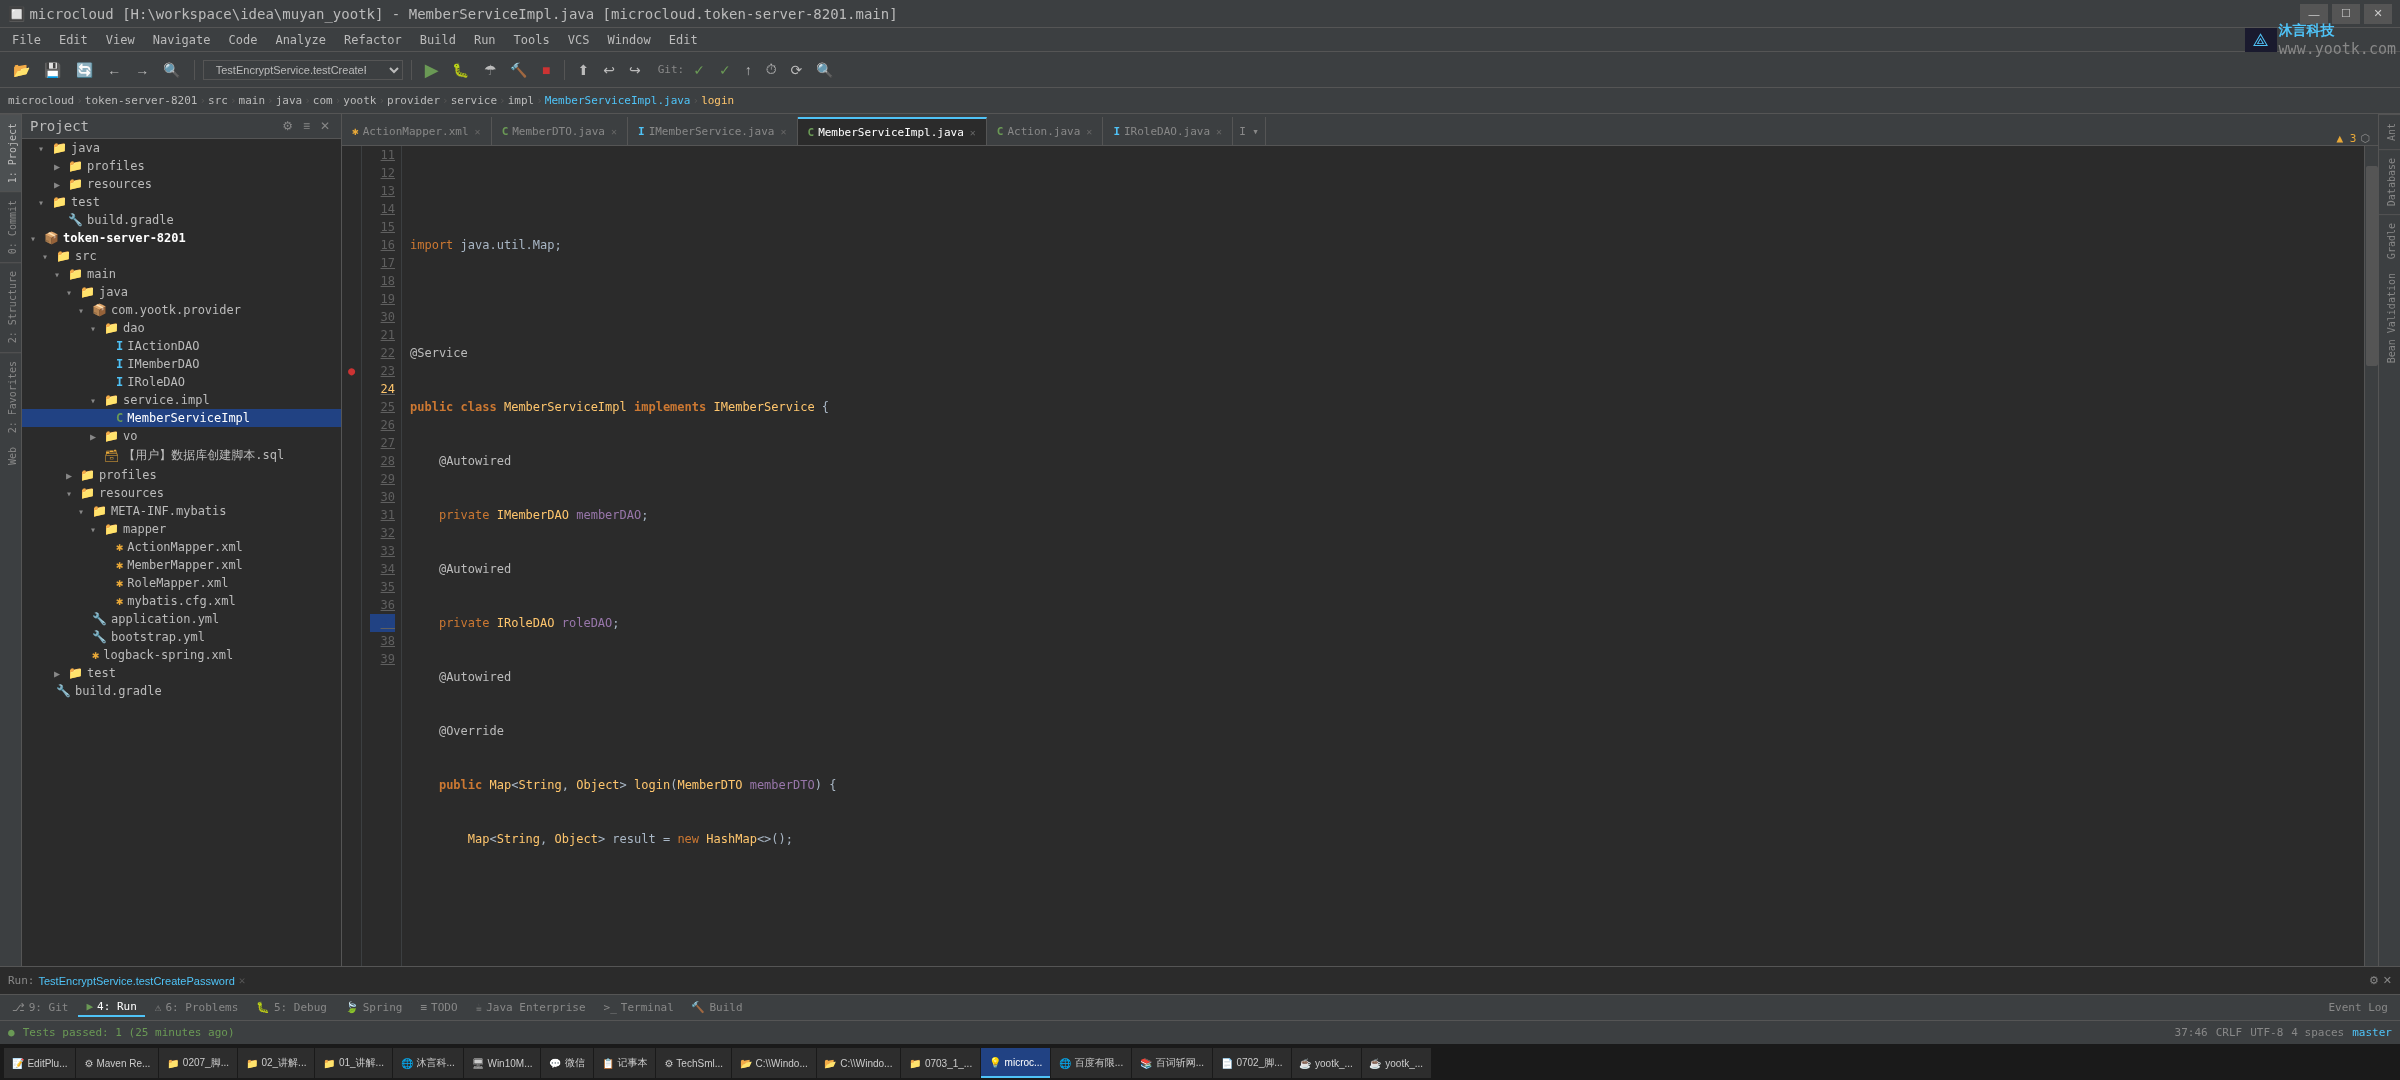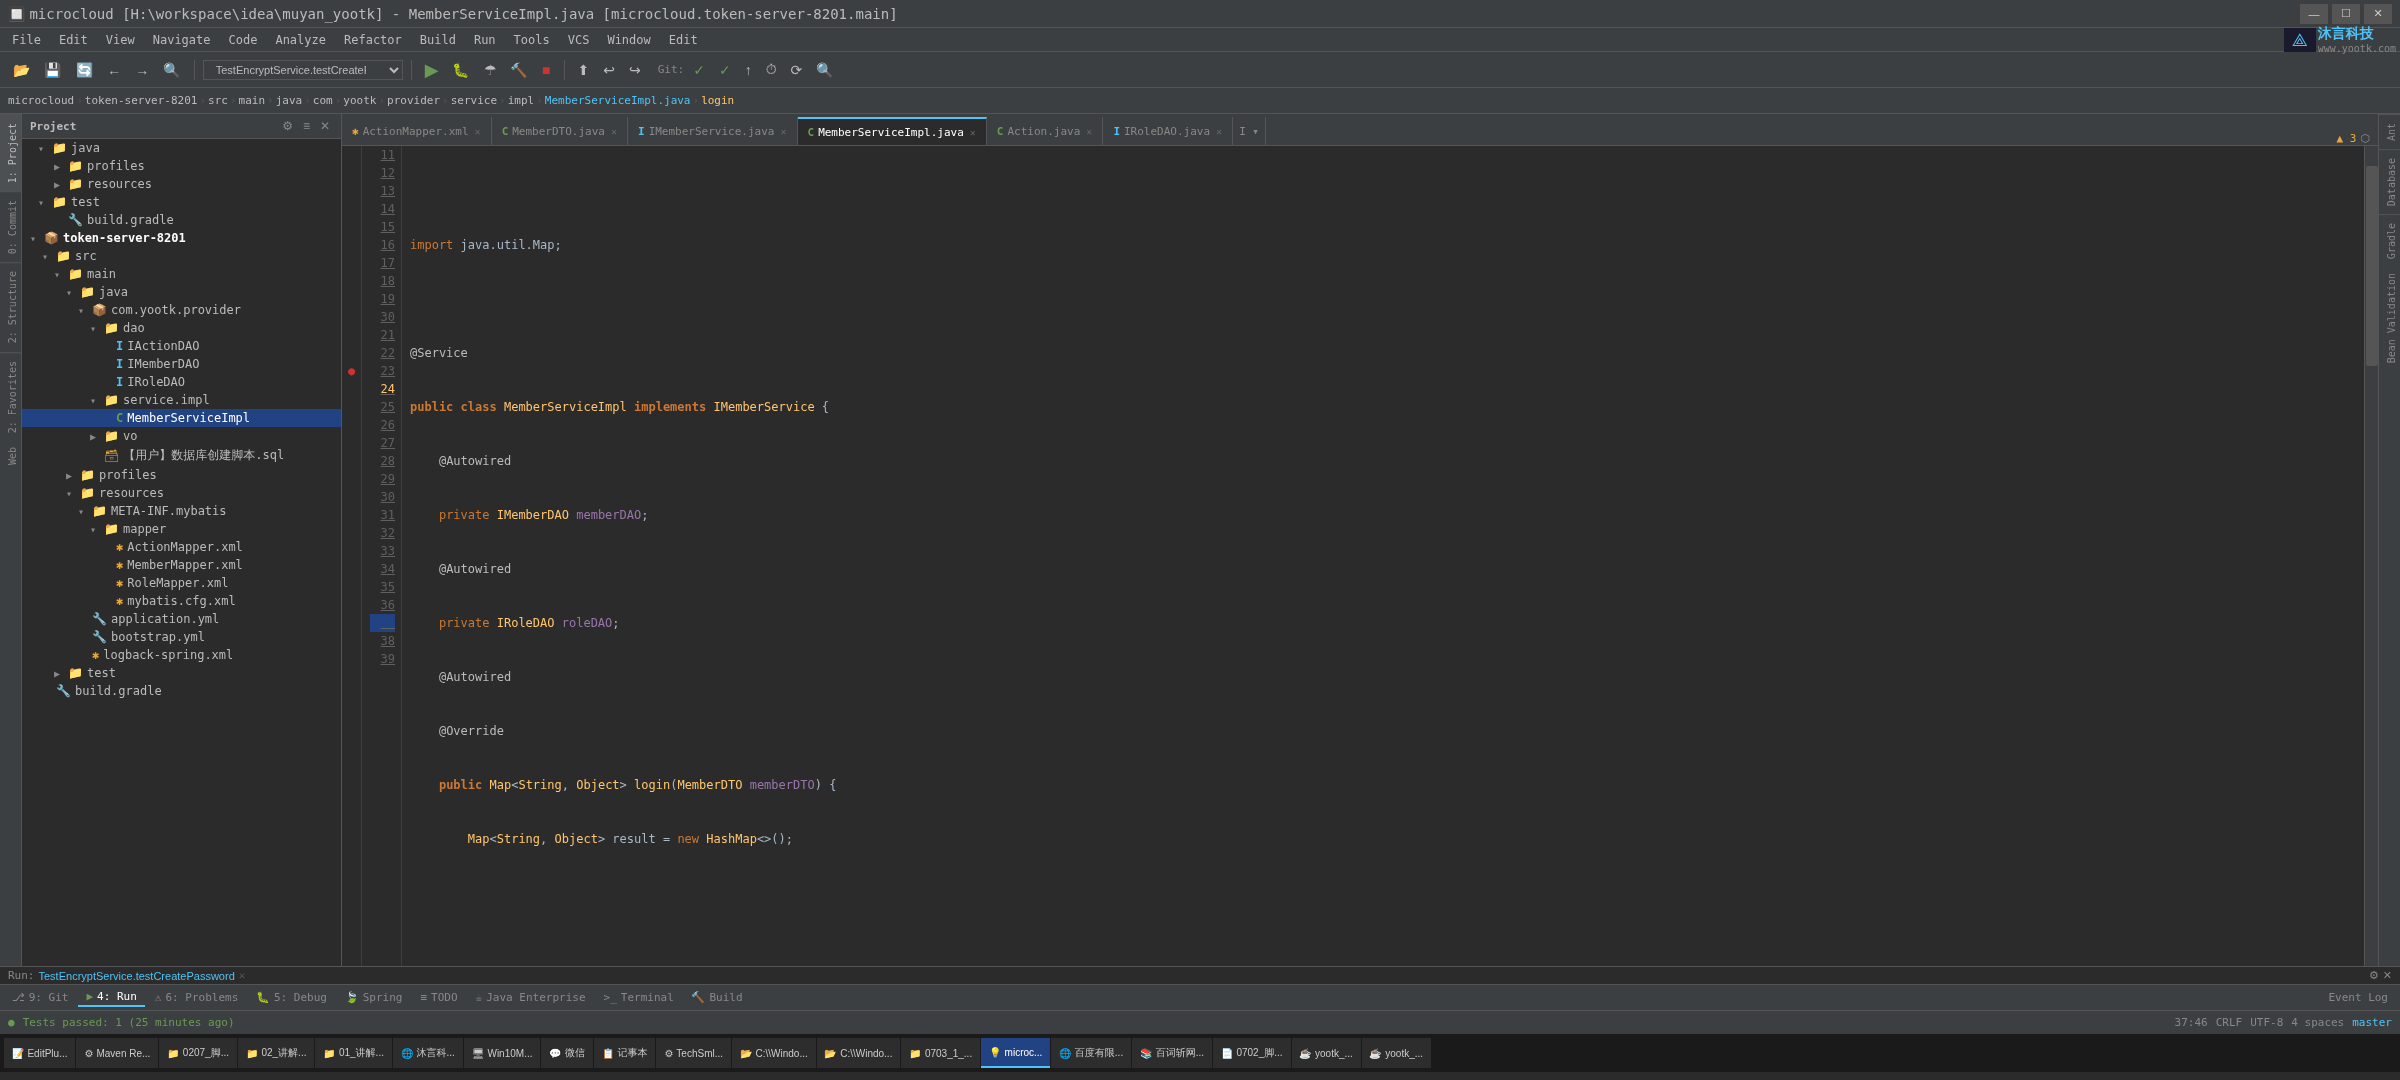--- a/index.html
+++ b/index.html
@@ -122,21 +122,21 @@
   <span class="menu-item">Run</span>
   <span class="menu-item">Tools</span>
   <span class="menu-item">VCS</span>
   <span class="menu-item">Window</span>
   <span class="menu-item">Edit</span>
   <div id="logo-area" style="margin-left:auto;display:flex;flex-direction:column;align-items:flex-end;padding:1px 8px;">
     <span style="color:#4fc3f7;font-size:18px;">⟁</span>
   </div>
   <div style="display:flex;flex-direction:column;align-items:flex-start;">
     <span style="color:#4fc3f7;font-size:14px;font-weight:bold;">沐言科技</span>
-    <span style="color:#888;font-size:10px;">www.yootk.com</span>
+    <span style="color:#888;font-size:15px;">www.yootk.com</span>
   </div>
 </div>
 
 <div id="toolbar">
   <button class="tb-btn">📂</button>
   <button class="tb-btn">💾</button>
   <button class="tb-btn">🔄</button>
   <button class="tb-btn">←</button>
   <button class="tb-btn">→</button>
   <button class="tb-btn">🔍</button>
@@ -194,21 +194,21 @@
   <div id="left-icons" style="width:22px;background:#3c3f41;display:flex;flex-direction:column;border-right:1px solid #555;">
     <div class="side-icon active" style="writing-mode:vertical-lr;transform:rotate(180deg);color:#bbb;font-size:10px;padding:8px 3px;cursor:pointer;text-align:center;border-bottom:1px solid #555;">1: Project</div>
     <div class="side-icon" style="writing-mode:vertical-lr;transform:rotate(180deg);color:#888;font-size:10px;padding:8px 3px;cursor:pointer;text-align:center;border-bottom:1px solid #555;">0: Commit</div>
     <div class="side-icon" style="writing-mode:vertical-lr;transform:rotate(180deg);color:#888;font-size:10px;padding:8px 3px;cursor:pointer;text-align:center;border-bottom:1px solid #555;">2: Structure</div>
     <div class="side-icon" style="writing-mode:vertical-lr;transform:rotate(180deg);color:#888;font-size:10px;padding:8px 3px;cursor:pointer;text-align:center;border-bottom:1px solid #555;">2: Favorites</div>
     <div class="side-icon" style="writing-mode:vertical-lr;transform:rotate(180deg);color:#888;font-size:10px;padding:6px 3px;cursor:pointer;text-align:center;">Web</div>
   </div>
 
   <div id="project-tree" style="width:320px;background:#2b2b2b;border-right:1px solid #555;overflow-y:auto;flex-shrink:0;">
     <div id="tree-header" style="background:#3c3f41;padding:4px 8px;display:flex;align-items:center;justify-content:space-between;border-bottom:1px solid #555;">
-      <span style="color:#bbb;font-size:11px;font-weight:bold;">Project</span>
+      <span style="color:#bbb;font-size:14px;font-weight:normal;">Project</span>
       <div style="display:flex;gap:4px;">
         <button class="tree-icon-btn" style="background:none;border:none;color:#888;cursor:pointer;font-size:12px;">⚙</button>
         <button class="tree-icon-btn" style="background:none;border:none;color:#888;cursor:pointer;font-size:12px;">≡</button>
         <button class="tree-icon-btn" style="background:none;border:none;color:#888;cursor:pointer;font-size:12px;">✕</button>
       </div>
     </div>
 
     <div>
 
       <div class="tree-item" style="padding-left:16px;">
@@ -501,21 +501,21 @@
   </div>
 
   <div id="right-icons" style="width:22px;background:#3c3f41;display:flex;flex-direction:column;border-left:1px solid #555;">
     <div class="side-icon" style="writing-mode:vertical-lr;transform:rotate(180deg);color:#888;font-size:10px;padding:8px 3px;cursor:pointer;text-align:center;border-bottom:1px solid #555;">Ant</div>
     <div class="side-icon" style="writing-mode:vertical-lr;transform:rotate(180deg);color:#888;font-size:10px;padding:8px 3px;cursor:pointer;text-align:center;border-bottom:1px solid #555;">Database</div>
     <div class="side-icon" style="writing-mode:vertical-lr;transform:rotate(180deg);color:#888;font-size:10px;padding:8px 3px;cursor:pointer;text-align:center;border-bottom:1px solid #555;">Gradle</div>
     <div class="side-icon" style="writing-mode:vertical-lr;transform:rotate(180deg);color:#888;font-size:10px;padding:6px 3px;cursor:pointer;text-align:center;">Bean Validation</div>
   </div>
 </div>
 
-<div id="run-bar" style="background:#2b2b2b;height:18px;display:flex;align-items:center;padding:0 8px;border-top:1px solid #555;font-size:11px;gap:4px;">
+<div id="run-bar" style="background:#2b2b2b;height:28px;display:flex;align-items:center;padding:0 8px;border-top:1px solid #555;font-size:11px;gap:4px;">
   <span style="color:#888;">Run:</span>
   <button style="background:none;border:none;color:#4fc3f7;cursor:pointer;font-size:11px;">TestEncryptService.testCreatePassword</button>
   <span style="color:#555;">✕</span>
   <span style="flex:1;"></span>
   <button style="background:none;border:none;color:#888;cursor:pointer;font-size:11px;">⚙</button>
   <button style="background:none;border:none;color:#888;cursor:pointer;font-size:11px;">✕</button>
 </div>
 
 <div id="bottom-tabs" style="background:#3c3f41;height:26px;display:flex;align-items:center;padding:0 4px;border-top:1px solid #555;font-size:11px;gap:2px;">
   <div class="run-tab" style="color:#888;padding:2px 8px;cursor:pointer;display:flex;align-items:center;gap:4px;">

